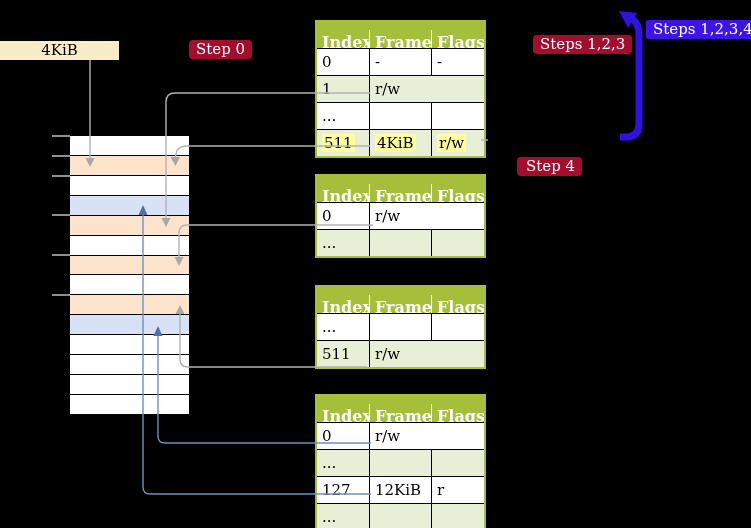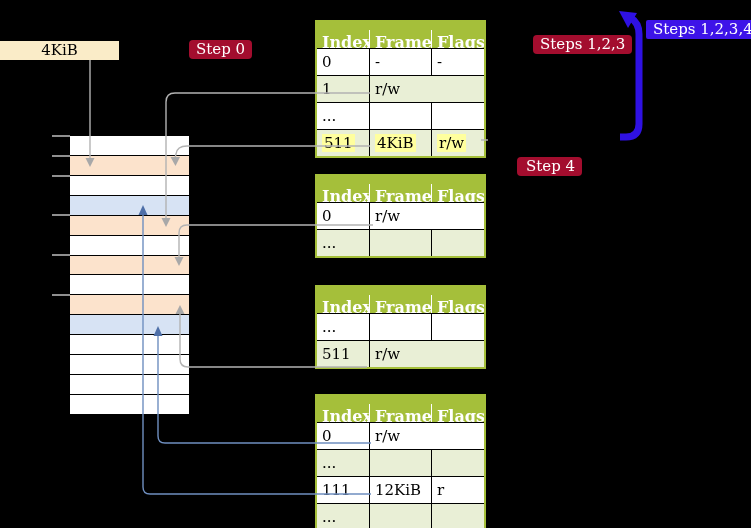--- a/index.html
+++ b/index.html
@@ -136,21 +136,21 @@
       <div class="pt-row">
         <div class="cell c0">0</div>
         <div class="cell c2">r/w</div>
       </div>
       <div class="pt-row alt">
         <div class="cell c0">...</div>
         <div class="cell c1"></div>
         <div class="cell c2"></div>
       </div>
       <div class="pt-row">
-        <div class="cell c0">111</div>
+        <div class="cell c0">127</div>
         <div class="cell c1">12KiB</div>
         <div class="cell c2">r</div>
       </div>
       <div class="pt-row alt">
         <div class="cell c0">...</div>
         <div class="cell c1"></div>
         <div class="cell c2"></div>
       </div>
     </div>
 

